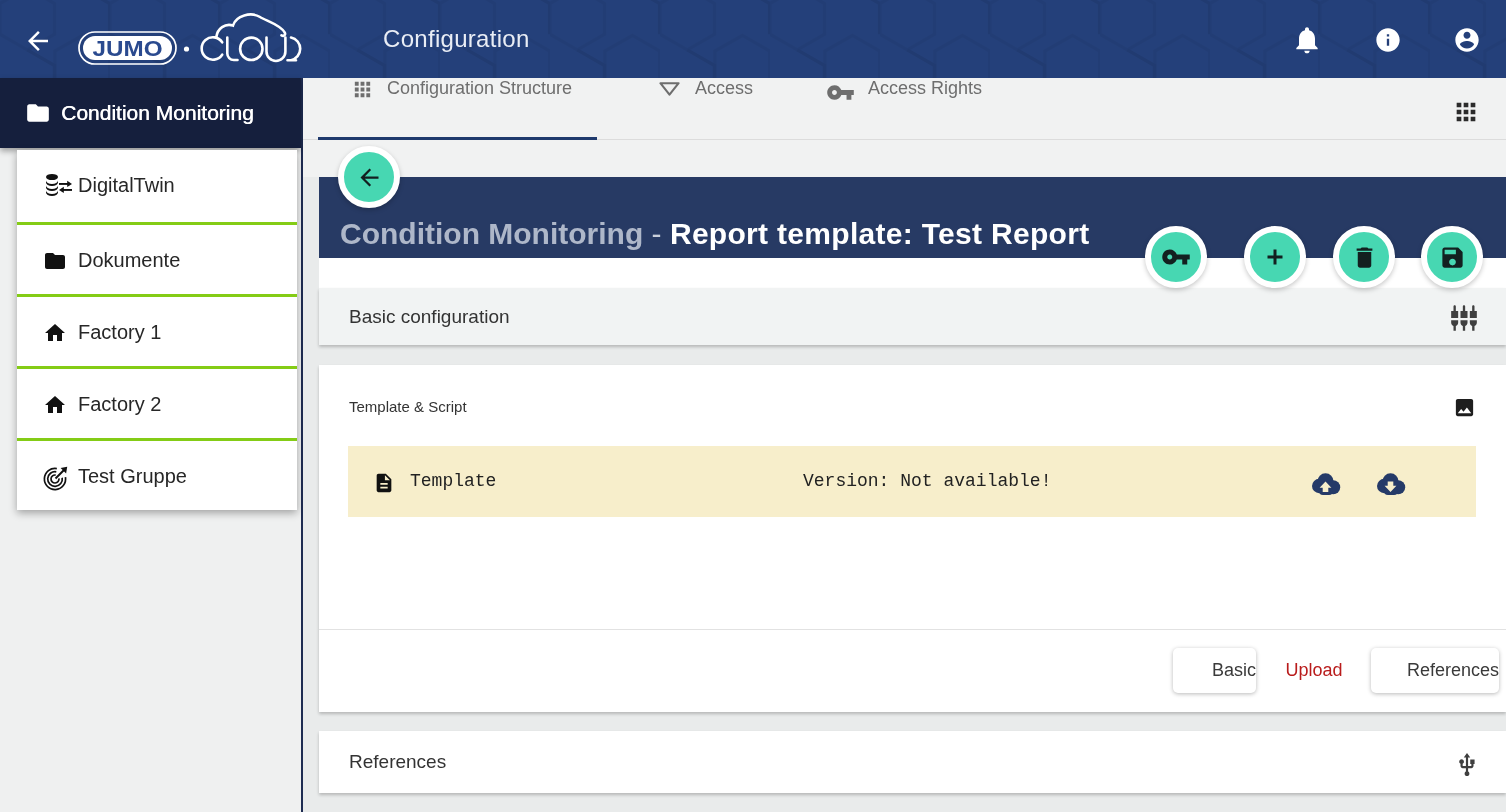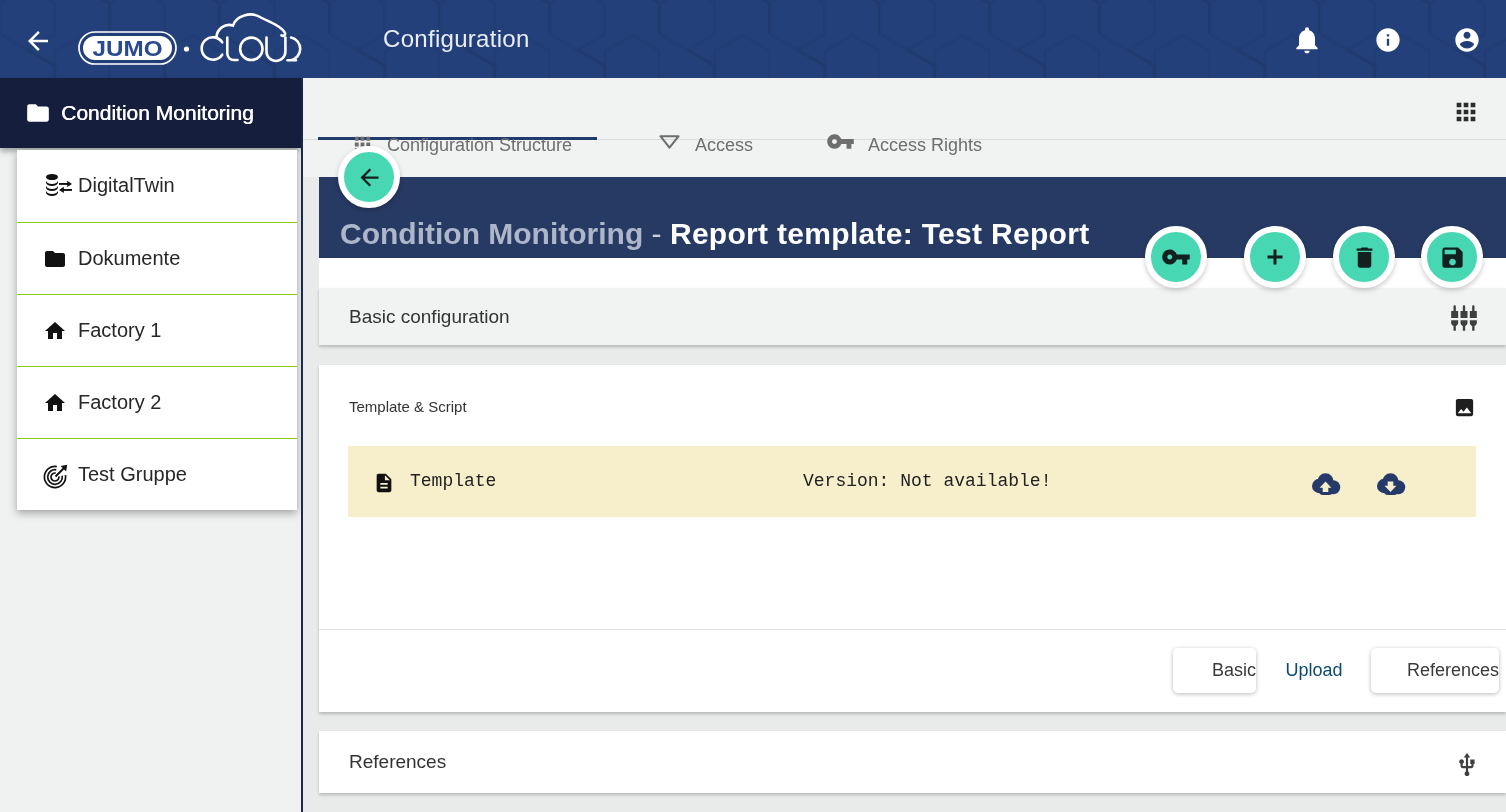--- a/index.html
+++ b/index.html
@@ -10,30 +10,30 @@
   #header { position:absolute; left:0; top:0; width:1506px; height:78px; background:#24407a; overflow:hidden; }
   #header svg.pattern { position:absolute; left:0; top:0; }
   #hdrtitle { position:absolute; left:383px; top:0; height:78px; line-height:78px; font-size:24px; letter-spacing:0.3px; color:#e9edf5; }
 
   
   #sidebar { position:absolute; left:0; top:78px; width:303px; height:734px; background:#eff0f0; border-right:2px solid #1e2c52; }
   #sideheader { position:absolute; left:0; top:0; width:301px; height:70px; background:#151f3d; box-shadow:0 3px 6px rgba(0,0,0,0.35); }
   #sideheader .lbl { position:absolute; left:61px; top:0; height:70px; line-height:70px; color:#ffffff; font-size:21px; font-weight:500; text-shadow:0.5px 0 0 #ffffff; }
   #sidepanel { position:absolute; left:17px; top:72px; width:280px; height:360px; background:#ffffff; box-shadow:0 3px 8px rgba(0,0,0,0.33); }
   .srow { position:relative; width:280px; height:72px; }
-  .srow + .srow { border-top:1px solid #84cc16; }
+  .srow + .srow { border-top:3px solid #84cc16; }
   .srow .ic { position:absolute; left:26px; top:24px; }
   .srow .lbl { position:absolute; left:61px; top:0; height:72px; line-height:71px; font-size:20px; color:#272727; }
 
   
   #main { position:absolute; left:303px; top:78px; width:1203px; height:734px; background:#e9ebeb; }
   #tabstrip { position:absolute; left:0; top:0; width:1203px; height:99px; background:#f1f2f2; }
   #tabstrip .bline { position:absolute; left:0; top:61px; width:1203px; height:1px; background:#dcdcdc; }
   #tabstrip .ind { position:absolute; left:15px; top:59px; width:279px; height:3px; background:#1f3a6d; }
-  .tab { position:absolute; top:0; height:78px; display:flex; align-items:flex-end; justify-content:center; }
+  .tab { position:absolute; top:0; height:78px; display:flex; align-items:flex-start; justify-content:center; }
   .tab .txt { font-size:18px; color:#6e6e6e; margin-left:13px; }
   #tab1 { left:15px; width:279px; padding-left:8px; }
   #tab2 { left:302px; width:200px; }
   #tab3 { left:501px; width:200px; }
   #gridbtn { position:absolute; left:1149px; top:20px; }
 
   #banner { position:absolute; left:16px; top:99px; width:1187px; height:81px; background:#273a64; }
   #banner .t { position:absolute; left:21px; top:43px; height:81px; line-height:28px; font-size:30px; font-weight:bold; color:#aeb7c9; white-space:nowrap; }
   #banner .t b { color:#ffffff; font-weight:bold; letter-spacing:0.3px; }
   #whitestrip { position:absolute; left:16px; top:180px; width:1187px; height:30px; background:#ffffff; }
@@ -47,21 +47,21 @@
   .frow { position:absolute; left:29px; width:1128px; height:71px; }
   #trow { top:81px; background:#f7eecb;font-family:Liberation Mono, monospace; }
   #srow2 { top:163px; background:#f9a8a3; }
   .frow .ic { position:absolute; left:25px; top:23px; }
   .frow .lbl { position:absolute; left:62px; top:0; height:71px; line-height:71px; font-size:18px; color:#222222; }
   .frow .ver { position:absolute; left:455px; top:0; height:71px; line-height:71px; font-size:18px; color:#222222; }
   .frow .ci1 { position:absolute; top:21px; }
   #card .divline { position:absolute; left:0; top:264px; width:1187px; height:1px; background:#e2e2e2; }
   .btn { position:absolute; top:283px; height:45px; background:#ffffff; border-radius:5px; box-shadow:0 1px 4px rgba(0,0,0,0.28); font-size:18px; color:#3a3a3a; text-align:right; line-height:45px; }
   #btnBasic { left:854px; width:83px; }
-  #btnUpload { left:955px; width:80px; top:283px; position:absolute; height:45px; font-size:18px; color:#0c4a6e; text-align:center; line-height:45px; }
+  #btnUpload { left:955px; width:80px; top:283px; position:absolute; height:45px; font-size:18px; color:#b91c1c; text-align:center; line-height:45px; }
   #btnRefs { left:1052px; width:128px; }
 
   #refcard { position:absolute; left:16px; top:653px; width:1187px; height:62px; background:#ffffff; box-shadow:0 2px 3px rgba(0,0,0,0.22); }
   #refcard .lbl { position:absolute; left:30px; top:0; height:62px; line-height:62px; font-size:19px; color:#333333; }
   #refcard .ic { position:absolute; left:1135px; top:21px; }
 
   
   .fab { position:absolute; width:62px; height:62px; border-radius:50%; background:#47d7b2; border:6px solid #ffffff; box-shadow:0 2px 5px rgba(0,0,0,0.22); display:flex; align-items:center; justify-content:center; }
   .fab svg { display:block; }
 </style>

